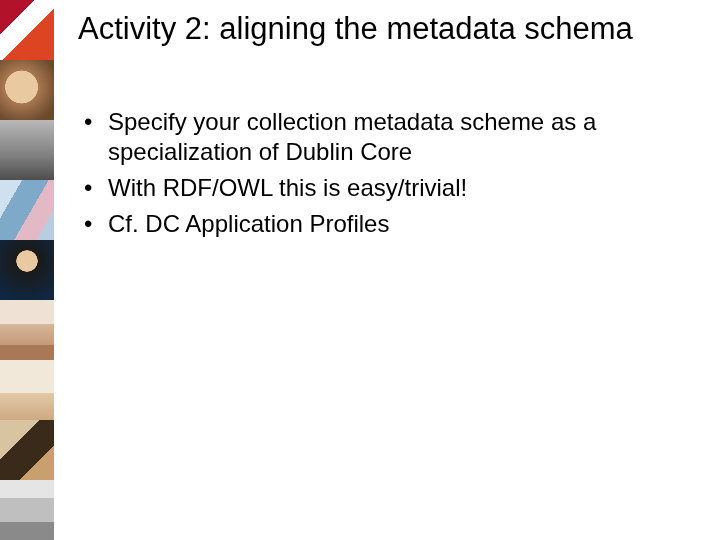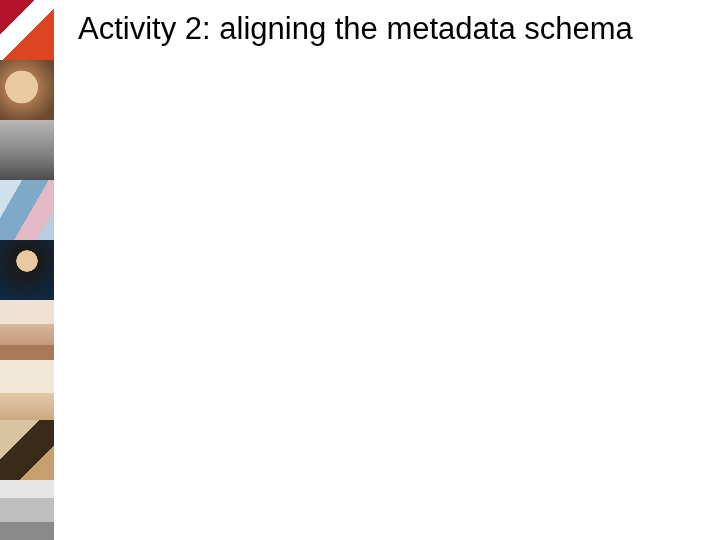--- a/index.html
+++ b/index.html
@@ -32,14 +32,19 @@
     <div class="th t2"></div>
     <div class="th t3"></div>
     <div class="th t4"></div>
     <div class="th t5"></div>
     <div class="th t6"></div>
     <div class="th t7"></div>
     <div class="th t8"></div>
   </div>
   <div class="content">
     <h1>Activity 2: aligning the metadata schema</h1>
+    <ul>
+      <li>Specify your collection metadata scheme as a specialization of Dublin Core</li>
+      <li>With RDF/OWL this is easy/trivial!</li>
+      <li>Cf. DC Application Profiles</li>
+    </ul>
   </div>
 </div>
 
 </body></html>

